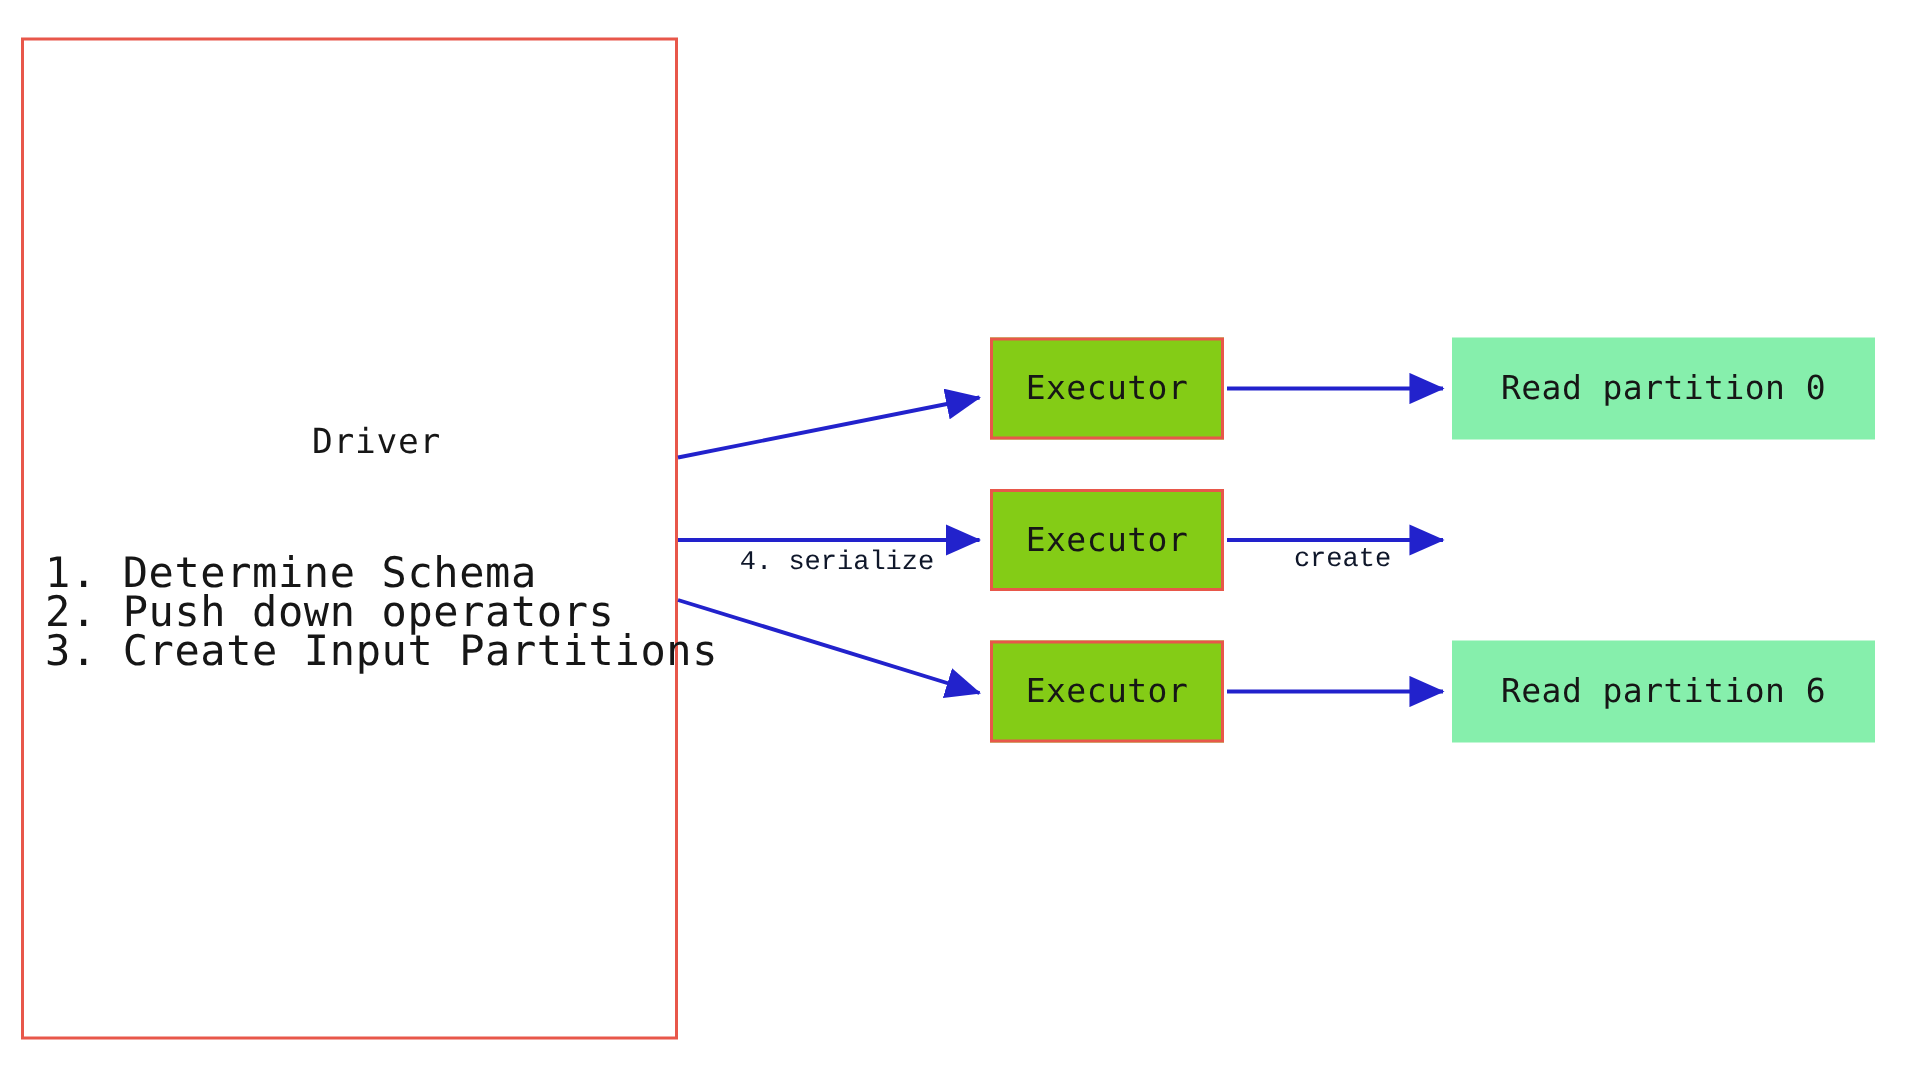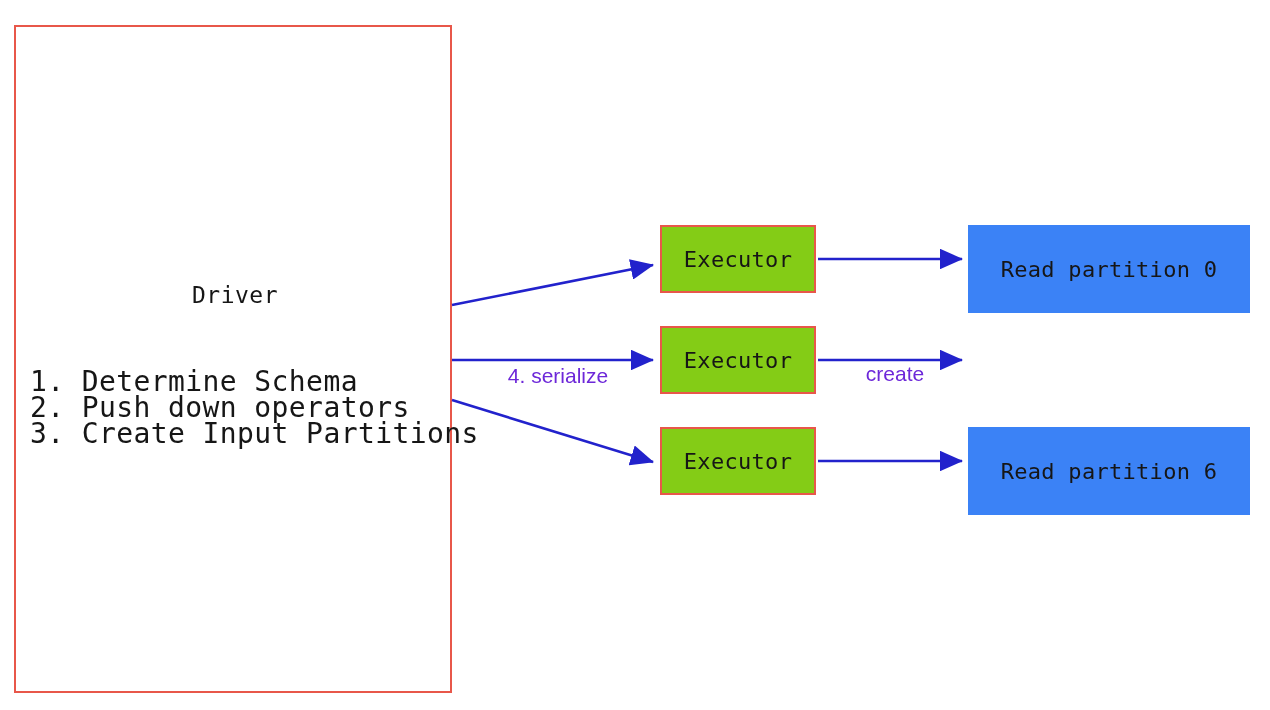--- a/index.html
+++ b/index.html
@@ -33,21 +33,21 @@
     left: 14px;
     top: 25px;
     width: 438px;
     height: 668px;
     border: 2px solid #e8574a;
     background: #ffffff;
     display: block;
   }
   .driver-title {
     position: absolute;
-    left: 0;
+    left: 16px;
     top: 255px;
     width: 438px;
     text-align: center;
     font-family: "DejaVu Sans Mono", monospace;
     font-size: 23px;
     color: #161616;
     letter-spacing: 0.5px;
   }
   .driver-list {
     position: absolute;
@@ -66,39 +66,39 @@
     left: 660px;
     border: 2px solid #e8574a;
     background: #84cc16;
     font-family: "DejaVu Sans Mono", monospace;
     font-size: 22px;
     color: #161616;
     letter-spacing: 0.3px;
   }
   .read-box {
     width: 282px;
-    height: 88px;
+    height: 68px;
     left: 968px;
-    background: #3b82f6;
+    background: #86efac;
     border: none;
     font-family: "DejaVu Sans Mono", monospace;
     font-size: 22px;
     color: #161616;
     letter-spacing: 0.3px;
   }
   .row0 { top: 225px; }
   .row1 { top: 326px; }
   .row2 { top: 427px; }
 
   .edge-label {
     position: absolute;
-    font-family: Liberation Sans, sans-serif;
-    font-size: 21px;
+    font-family: Liberation Mono, monospace;
+    font-size: 18px;
     line-height: 27px;
-    color: #6d28d9;
+    color: #0f172a;
     text-align: center;
     white-space: pre;
   }
   .label-serialize {
     left: 458px;
     top: 308px;
     width: 200px;
   }
   .label-create {
     left: 828px;

